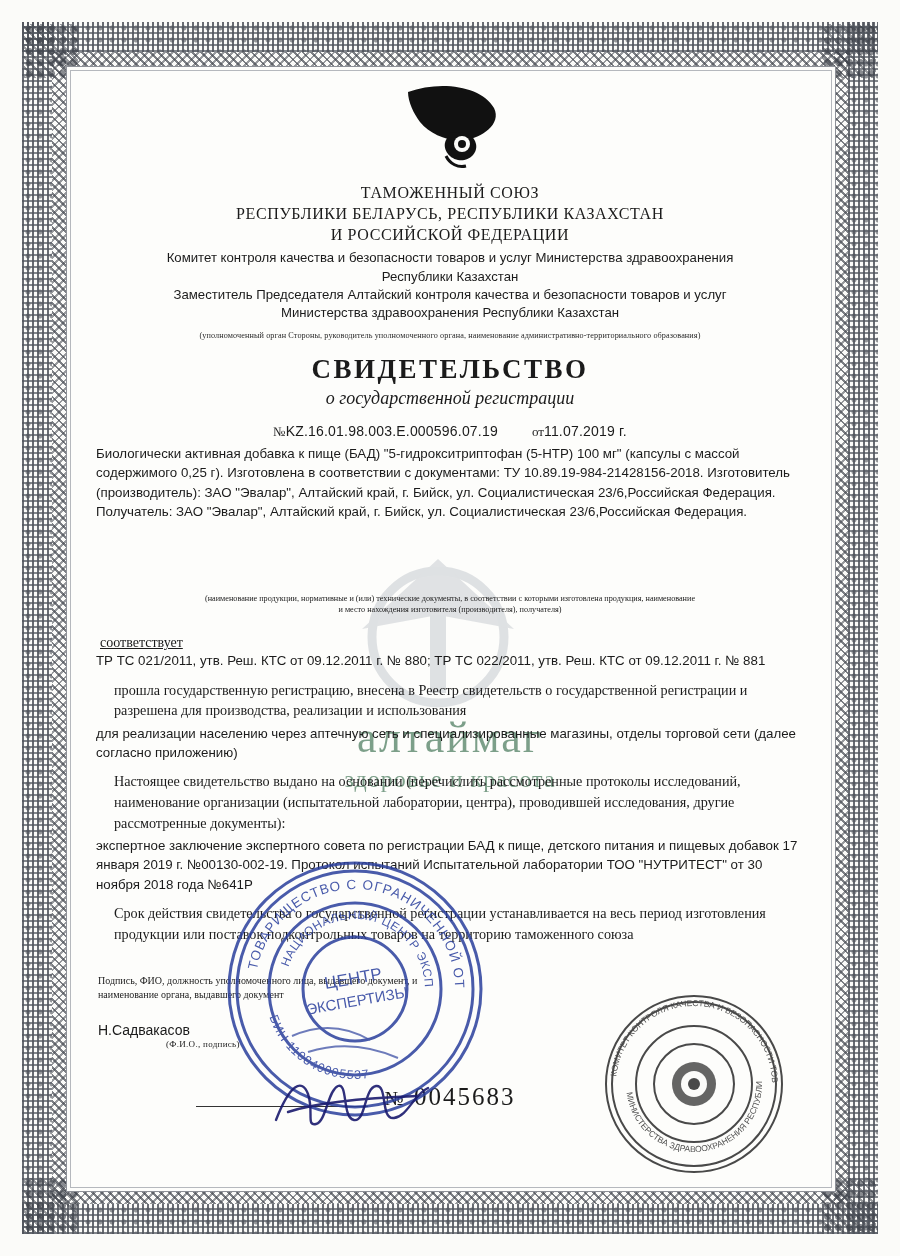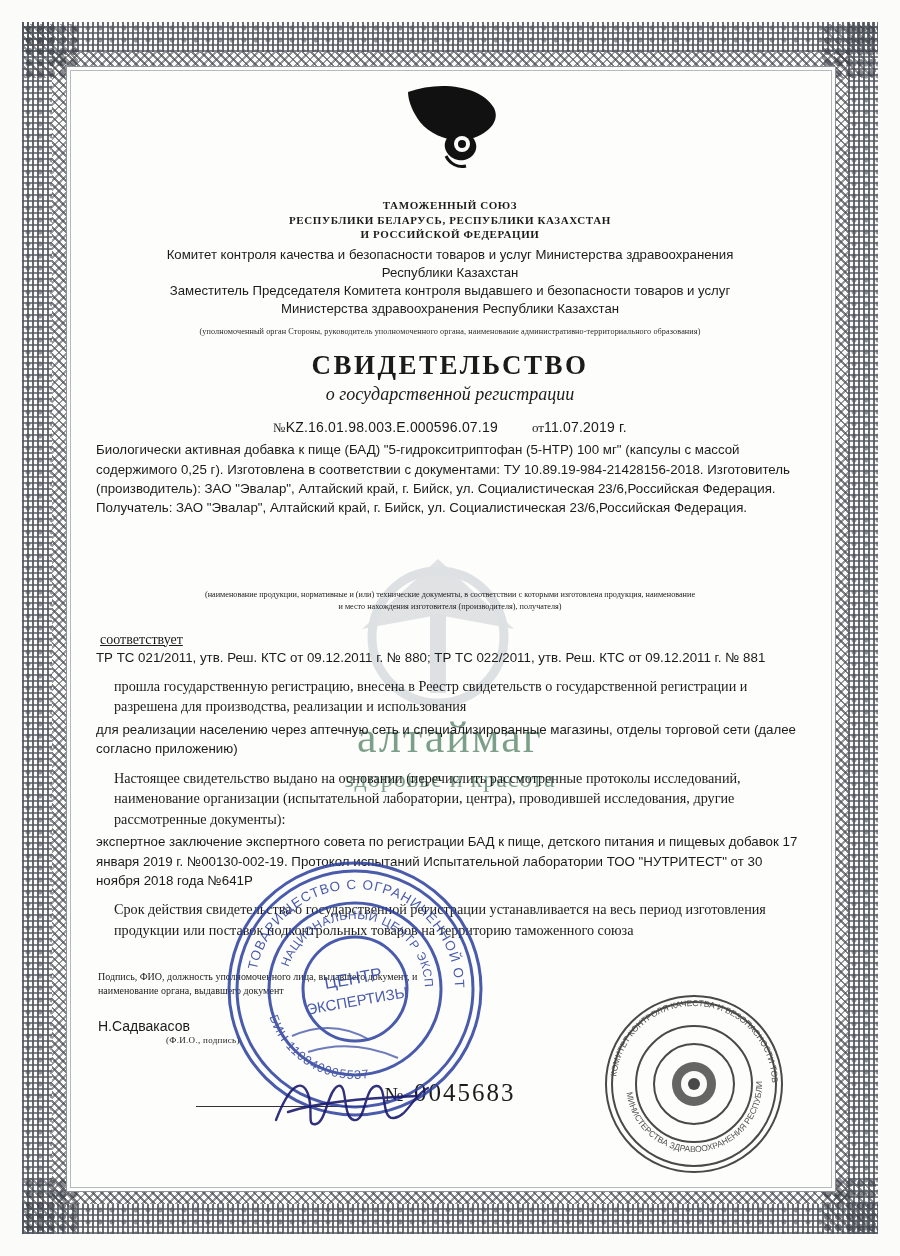--- a/index.html
+++ b/index.html
@@ -101,25 +101,25 @@
   .emblem {
     width: 100%;
     text-align: center;
     height: 100px;
   }
   .emblem svg { display: inline-block; }
 
   .ts-title {
     text-align: center;
     font-family: "Liberation Serif", serif;
-    font-weight: bold;
-    font-size: 11px;
+    font-weight: normal;
+    font-size: 16px;
     letter-spacing: .6px;
     line-height: 1.32;
-    margin-top: 20px;
+    margin-top: 4px;
   }
 
   .org-block {
     text-align: center;
     font-family: "Liberation Sans", sans-serif;
     font-size: 13.2px;
     line-height: 1.38;
     margin-top: 4px;
   }
   .org-block .row { display: block; }
@@ -323,21 +323,21 @@
 
     <div class="ts-title">
       <div>ТАМОЖЕННЫЙ СОЮЗ</div>
       <div>РЕСПУБЛИКИ БЕЛАРУСЬ, РЕСПУБЛИКИ КАЗАХСТАН</div>
       <div>И РОССИЙСКОЙ ФЕДЕРАЦИИ</div>
     </div>
 
     <div class="org-block">
       <span class="row">Комитет контроля качества и безопасности товаров и услуг Министерства здравоохранения</span>
       <span class="row">Республики Казахстан</span>
-      <span class="row">Заместитель Председателя Комитета контроля выдавшего и безопасности товаров и услуг</span>
+      <span class="row">Заместитель Председателя Алтайский контроля качества и безопасности товаров и услуг</span>
       <span class="row">Министерства здравоохранения Республики Казахстан</span>
     </div>
 
     <div class="tiny-note">(уполномоченный орган Стороны, руководитель уполномоченного органа, наименование административно-территориального образования)</div>
 
     <div class="cert-title">СВИДЕТЕЛЬСТВО</div>
     <div class="cert-sub">о государственной регистрации</div>
 
     <div class="numline">
       <span class="lbl">№</span><span class="val">KZ.16.01.98.003.Е.000596.07.19</span><span class="sep"></span><span class="lbl">от</span><span class="val">11.07.2019 г.</span>

